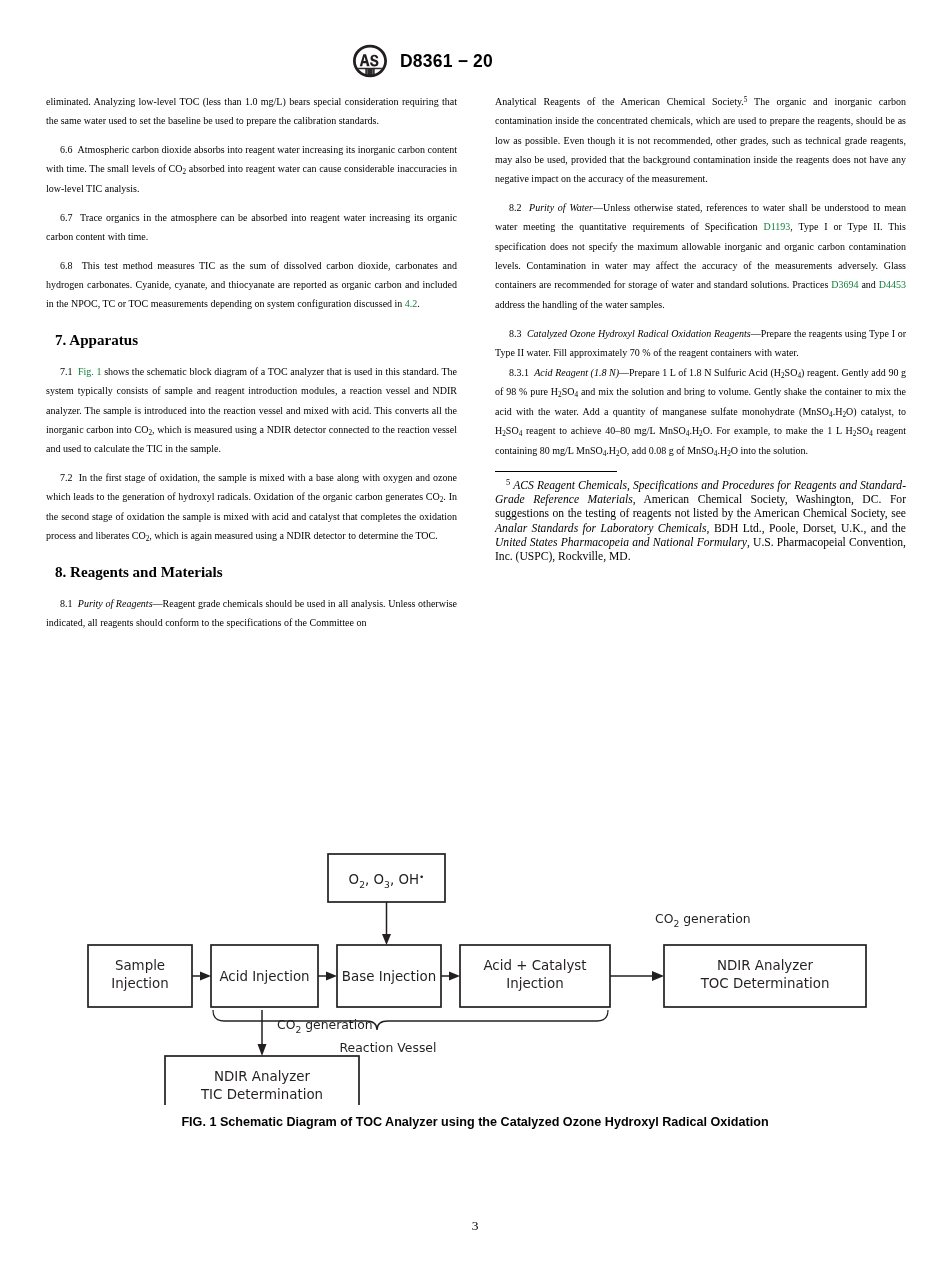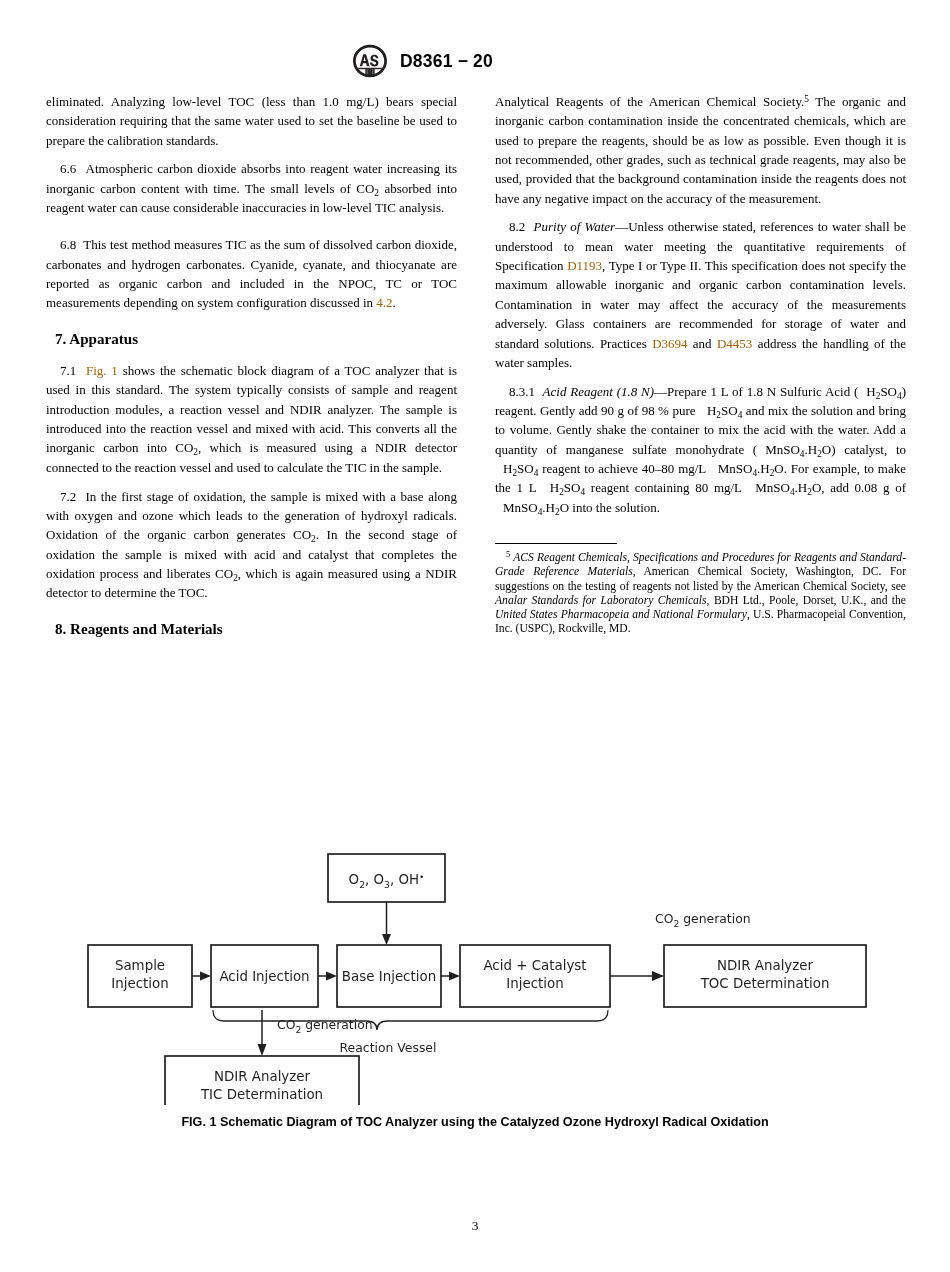--- a/index.html
+++ b/index.html
@@ -50,45 +50,45 @@
     left: 46px;
     width: 860px;
     display: flex;
     gap: 38px;
   }
   .col {
     width: 411px;
   }
   p.para {
     margin: 0 0 0.9px 0;
-    font-size: 13px;
+    font-size: 10px;
     line-height: 19.35px;
     text-align: justify;
     text-indent: 14px;
     hyphens: manual;
   }
   p.first { text-indent: 0; }
   .gap { height: 8.5px; }
   h2.sec {
     margin: 9px;
     padding: 8.5px 0 2.5px 0;
     font-size: 15.1px;
     line-height: 19.35px;
     font-weight: bold;
     text-indent: 0;
   }
-  .ref { color: #a16207; }
+  .ref { color: #15803d; }
   .ital { font-style: italic; }
   sub { font-size: 0.72em; line-height: 0; vertical-align: -0.28em; }
   sup { font-size: 0.72em; line-height: 0; vertical-align: 0.45em; }
-  .nb { white-space: nowrap; margin-left: 8px; }
+  .nb { white-space: nowrap; }
 
   
   .footnote-wrap {
-    margin-top: 26px;
+    margin-top: 11px;
   }
   .footnote-rule {
     width: 122px;
     height: 0;
     border-top: 1.1px solid #000;
     margin: 0 0 7px 0;
   }
   p.footnote {
     margin: 0;
     font-size: 11.6px;
@@ -188,44 +188,47 @@
   <div class="columns">
 
     <div class="col">
 
       <p class="para first">eliminated. Analyzing low-level TOC (less than 1.0 mg/L) bears special consideration requiring that the same water used to set the baseline be used to prepare the calibration standards.</p>
 
       <div class="gap"></div>
       <p class="para"><span>6.6</span>&nbsp;&nbsp;<span>Atmospheric carbon dioxide absorbs into reagent water increasing its inorganic carbon content with time. The small levels of CO</span><sub>2</sub><span> absorbed into reagent water can cause considerable inaccuracies in low-level TIC analysis.</span></p>
 
       <div class="gap"></div>
+      <p class="para"><span>6.7</span>&nbsp;&nbsp;<span>Trace organics in the atmosphere can be absorbed into reagent water increasing its organic carbon content with time.</span></p>
 
       <div class="gap"></div>
       <p class="para"><span>6.8</span>&nbsp;&nbsp;<span>This test method measures TIC as the sum of dissolved carbon dioxide, carbonates and hydrogen carbonates. Cyanide, cyanate, and thiocyanate are reported as organic carbon and included in the NPOC, TC or TOC measurements depending on system configuration discussed in </span><a class="ref" href="#" style="text-decoration:none">4.2</a><span>.</span></p>
 
       <h2 class="sec">7.  Apparatus</h2>
 
       <p class="para"><span>7.1</span>&nbsp;&nbsp;<a class="ref" href="#" style="text-decoration:none">Fig. 1</a><span> shows the schematic block diagram of a TOC analyzer that is used in this standard. The system typically consists of sample and reagent introduction modules, a reaction vessel and NDIR analyzer. The sample is introduced into the reaction vessel and mixed with acid. This converts all the inorganic carbon into CO</span><sub>2</sub><span>, which is measured using a NDIR detector connected to the reaction vessel and used to calculate the TIC in the sample.</span></p>
 
       <div class="gap"></div>
       <p class="para"><span>7.2</span>&nbsp;&nbsp;<span>In the first stage of oxidation, the sample is mixed with a base along with oxygen and ozone which leads to the generation of hydroxyl radicals. Oxidation of the organic carbon generates CO</span><sub>2</sub><span>. In the second stage of oxidation the sample is mixed with acid and catalyst that completes the oxidation process and liberates CO</span><sub>2</sub><span>, which is again measured using a NDIR detector to determine the TOC.</span></p>
 
       <h2 class="sec">8.  Reagents and Materials</h2>
 
+      <p class="para"><span>8.1</span>&nbsp;&nbsp;<span class="ital">Purity of Reagents</span><span>—Reagent grade chemicals should be used in all analysis. Unless otherwise indicated, all reagents should conform to the specifications of the Committee on</span></p>
 
     </div>
 
     <div class="col">
 
       <p class="para first"><span>Analytical Reagents of the American Chemical Society.</span><sup>5</sup><span> The organic and inorganic carbon contamination inside the concentrated chemicals, which are used to prepare the reagents, should be as low as possible. Even though it is not recommended, other grades, such as technical grade reagents, may also be used, provided that the background contamination inside the reagents does not have any negative impact on the accuracy of the measurement.</span></p>
 
       <div class="gap"></div>
       <p class="para"><span>8.2</span>&nbsp;&nbsp;<span class="ital">Purity of Water</span><span>—Unless otherwise stated, references to water shall be understood to mean water meeting the quantitative requirements of Specification </span><a class="ref" href="#" style="text-decoration:none">D1193</a><span>, Type I or Type II. This specification does not specify the maximum allowable inorganic and organic carbon contamination levels. Contamination in water may affect the accuracy of the measurements adversely. Glass containers are recommended for storage of water and standard solutions. Practices </span><a class="ref" href="#" style="text-decoration:none">D3694</a><span> and </span><a class="ref" href="#" style="text-decoration:none">D4453</a><span> address the handling of the water samples.</span></p>
 
       <div class="gap"></div>
+      <p class="para"><span>8.3</span>&nbsp;&nbsp;<span class="ital">Catalyzed Ozone Hydroxyl Radical Oxidation Reagents</span><span>—Prepare the reagents using Type I or Type II water. Fill approximately 70 % of the reagent containers with water.</span></p>
 
       <p class="para"><span>8.3.1</span>&nbsp;&nbsp;<span class="ital">Acid Reagent (1.8 N)</span><span>—Prepare 1 L of 1.8 N Sulfuric Acid (<span class="nb">H<sub>2</sub>SO<sub>4</sub></span>) reagent. Gently add 90 g of 98 % pure <span class="nb">H<sub>2</sub>SO<sub>4</sub></span> and mix the solution and bring to volume. Gently shake the container to mix the acid with the water. Add a quantity of manganese sulfate monohydrate (<span class="nb">MnSO<sub>4</sub>.H<sub>2</sub>O</span>) catalyst, to <span class="nb">H<sub>2</sub>SO<sub>4</sub></span> reagent to achieve 40–80 mg/L <span class="nb">MnSO<sub>4</sub>.H<sub>2</sub>O</span>. For example, to make the 1 L <span class="nb">H<sub>2</sub>SO<sub>4</sub></span> reagent containing 80 mg/L <span class="nb">MnSO<sub>4</sub>.H<sub>2</sub>O</span>, add 0.08 g of <span class="nb">MnSO<sub>4</sub>.H<sub>2</sub>O</span> into the solution.</span></p>
 
 
       <div class="footnote-wrap">
         <div class="footnote-rule"></div>
         <p class="footnote"><sup>5</sup>&nbsp;<span class="ital">ACS Reagent Chemicals, Specifications and Procedures for Reagents and Standard-Grade Reference Materials</span><span>, American Chemical Society, Washington, DC. For suggestions on the testing of reagents not listed by the American Chemical Society, see </span><span class="ital">Analar Standards for Laboratory Chemicals</span><span>, BDH Ltd., Poole, Dorset, U.K., and the </span><span class="ital">United States Pharmacopeia and National Formulary</span><span>, U.S. Pharmacopeial Convention, Inc. (USPC), Rockville, MD.</span></p>
       </div>
 
     </div>

